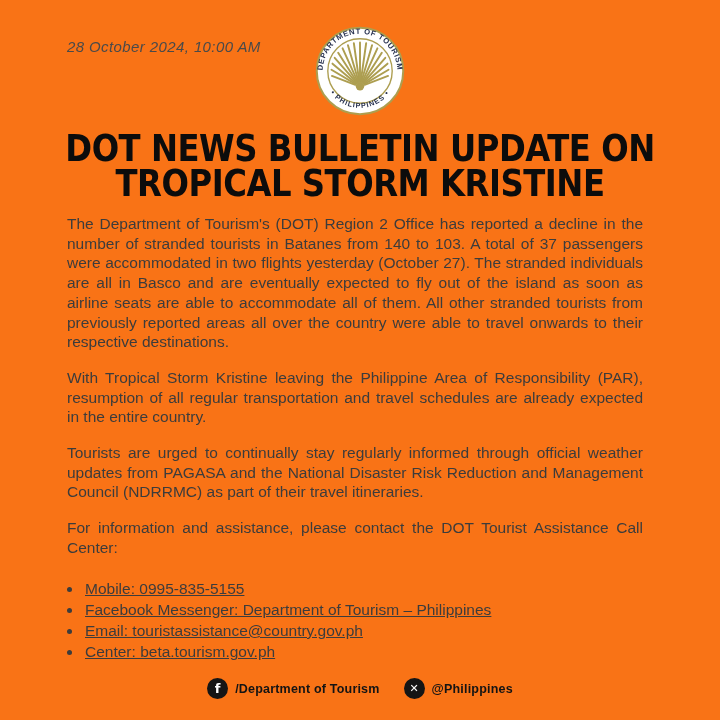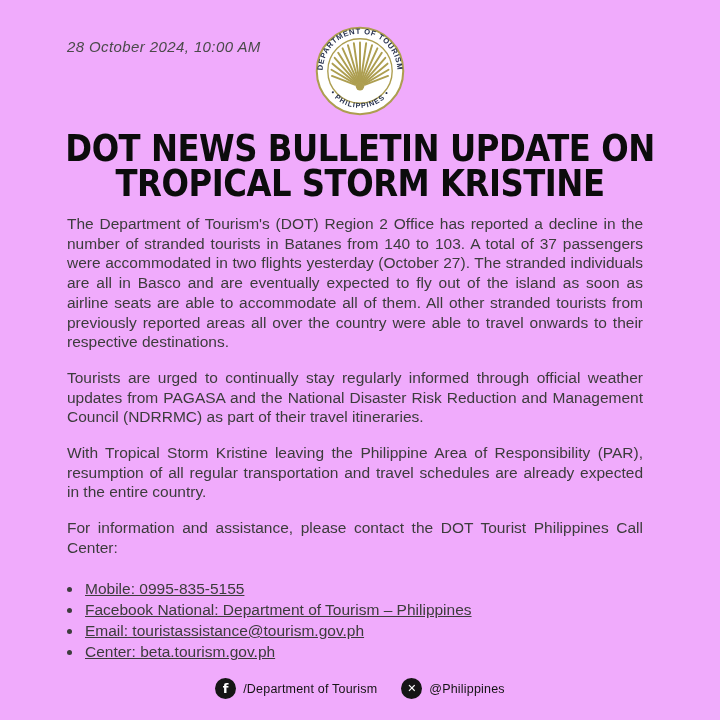--- a/index.html
+++ b/index.html
@@ -1,20 +1,20 @@
 <!DOCTYPE html>
 <html><head>
 <meta charset="utf-8">
 <style>
   html, body { margin: 0; padding: 0; background: #e9e9e9; }
   .page {
     position: relative;
     width: 720px; height: 720px;
     margin: 0 auto;
-    background: #f0abfc;
+    background: #f97316;
     font-family: "Liberation Sans", sans-serif;
     overflow: hidden;
   }
   .date {
     position: absolute; left: 67px; top: 38px;
     font-size: 15px; font-style: italic; letter-spacing: 0.4px;
     color: #4a4a4a;
   }
   .seal {
     position: absolute; top: 25px; left: 50%;
@@ -44,21 +44,21 @@
     text-align: left; list-style-type: disc; text-decoration: underline;
   }
   .content li { line-height: 21.2px; padding-left: 2px; }
   .footer {
     position: absolute; left: 0; bottom: 21px; width: 720px;
     display: flex; justify-content: center; align-items: center;
     gap: 24px;
   }
   .social { display: flex; align-items: center; gap: 7px; }
   .social-label {
-    font-size: 12.5px; font-weight: normal; color: #141414;
+    font-size: 12.5px; font-weight: bold; color: #141414;
     letter-spacing: 0.2px;
   }
   .badge-circle {
     width: 21px; height: 21px; border-radius: 50%;
     background: #151515; color: #ffffff;
     display: flex; align-items: center; justify-content: center;
     font-weight: bold; font-size: 13px; line-height: 1;
     font-family: "DejaVu Sans", sans-serif;
   }
   .badge-circle.x-glyph { font-size: 11px; }
@@ -106,27 +106,27 @@
     </text>
   </svg>
 
   <div class="title">
     <div>DOT NEWS BULLETIN UPDATE ON</div>
     <div>TROPICAL STORM KRISTINE</div>
   </div>
 
   <div class="content">
     <p>The Department of Tourism's (DOT) Region 2 Office has reported a decline in the number of stranded tourists in Batanes from 140 to 103. A total of 37 passengers were accommodated in two flights yesterday (October 27). The stranded individuals are all in Basco and are eventually expected to fly out of the island as soon as airline seats are able to accommodate all of them. All other stranded tourists from previously reported areas all over the country were able to travel onwards to their respective destinations.</p>
+    <p>With Tropical Storm Kristine leaving the Philippine Area of Responsibility (PAR), resumption of all regular transportation and travel schedules are already expected in the entire country.</p>
     <p>Tourists are urged to continually stay regularly informed through official weather updates from PAGASA and the National Disaster Risk Reduction and Management Council (NDRRMC) as part of their travel itineraries.</p>
-    <p>With Tropical Storm Kristine leaving the Philippine Area of Responsibility (PAR), resumption of all regular transportation and travel schedules are already expected in the entire country.</p>
-    <p>For information and assistance, please contact the DOT Tourist Philippines Call Center:</p>
+    <p>For information and assistance, please contact the DOT Tourist Assistance Call Center:</p>
     <ul>
       <li>Mobile: 0995-835-5155</li>
-      <li>Facebook National: Department of Tourism – Philippines</li>
-      <li>Email: touristassistance@tourism.gov.ph</li>
+      <li>Facebook Messenger: Department of Tourism – Philippines</li>
+      <li>Email: touristassistance@country.gov.ph</li>
       <li>Center: beta.tourism.gov.ph</li>
     </ul>
   </div>
 
   <div class="footer">
     <div class="social">
       <span class="badge-circle">f</span>
       <span class="social-label">/Department of Tourism</span>
     </div>
     <div class="social">

